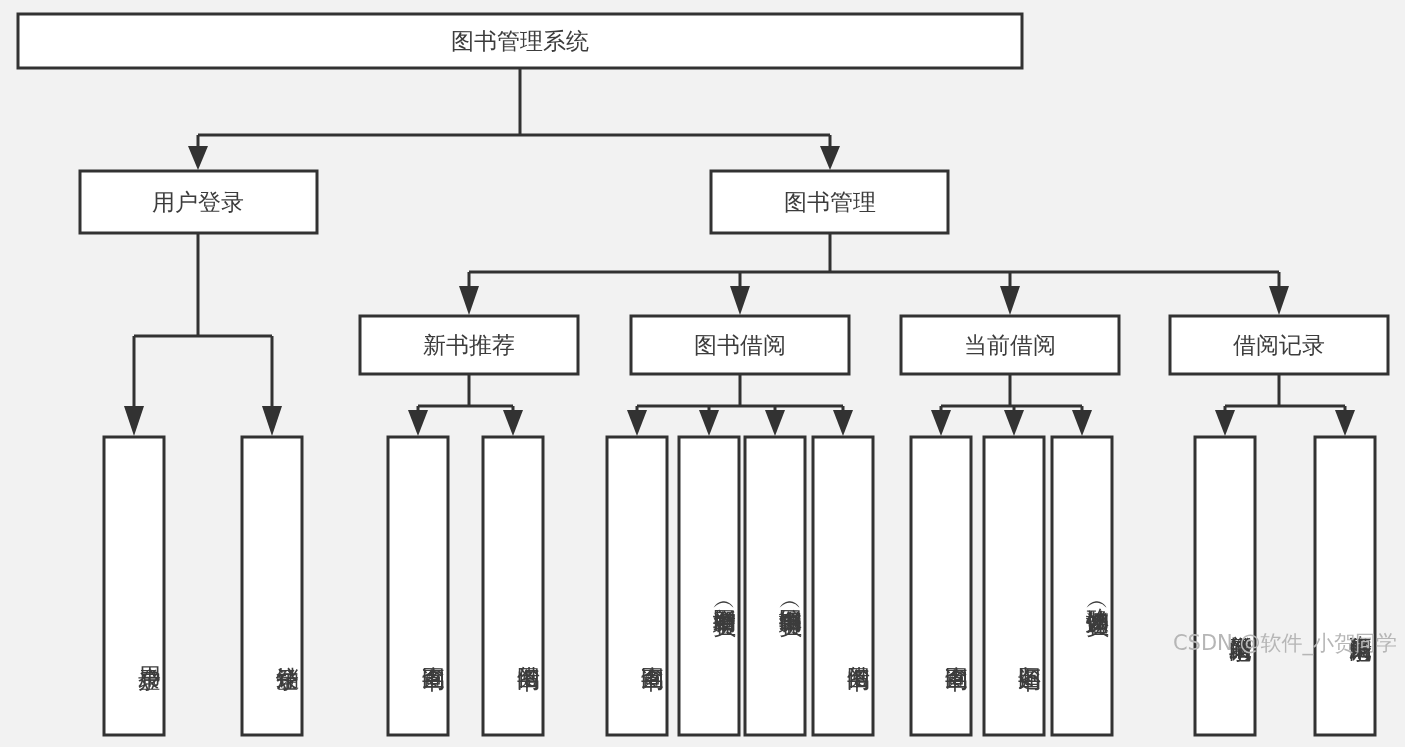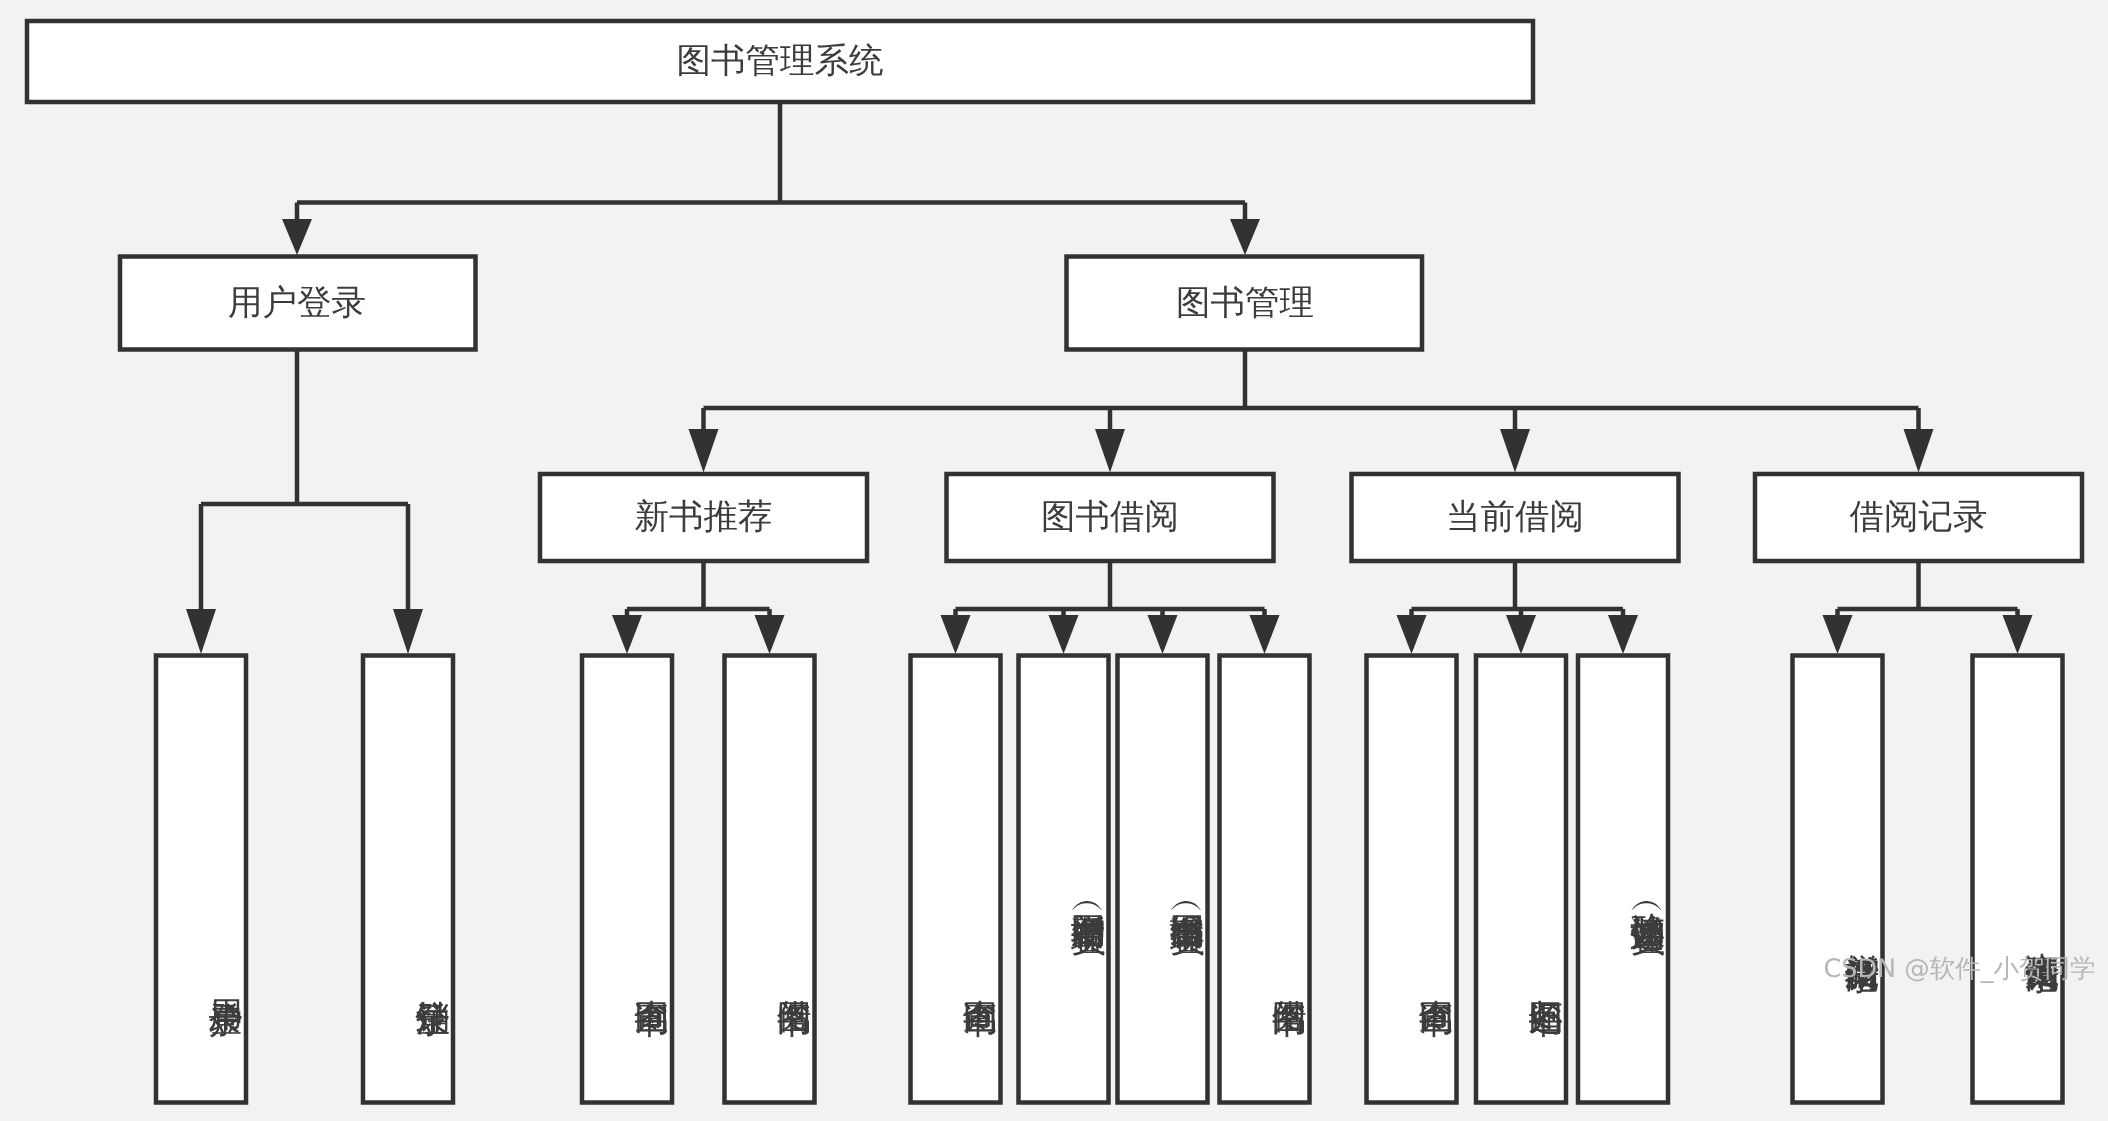--- a/index.html
+++ b/index.html
@@ -60,21 +60,21 @@
     display: flex;
     align-items: flex-start;
     justify-content: center;
     pointer-events: none;
   }
   .watermark {
     position: absolute;
     right: 8px;
     bottom: 4px;
     font-family: "DejaVu Sans", "Liberation Sans", sans-serif;
-    font-size: 17px;
+    font-size: 21px;
     color: #b6b6b6;
     white-space: nowrap;
   }
 </style>
 </head>
 <body>
 
 <div id="diagram-root">
 
   <svg class="diagram-canvas" viewBox="0 0 1405 747">

